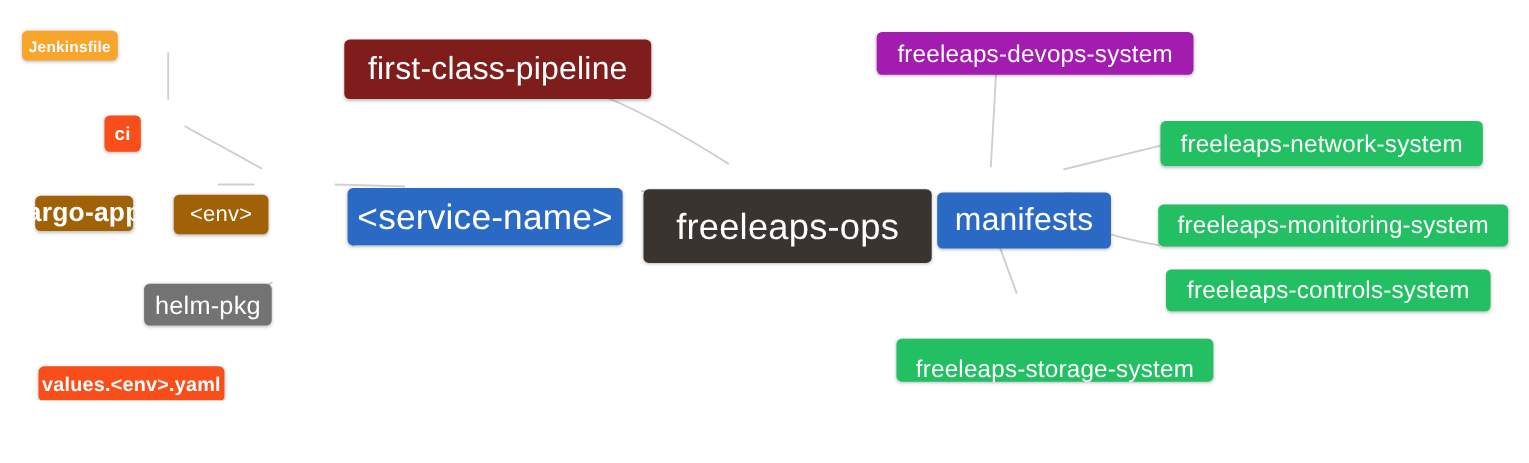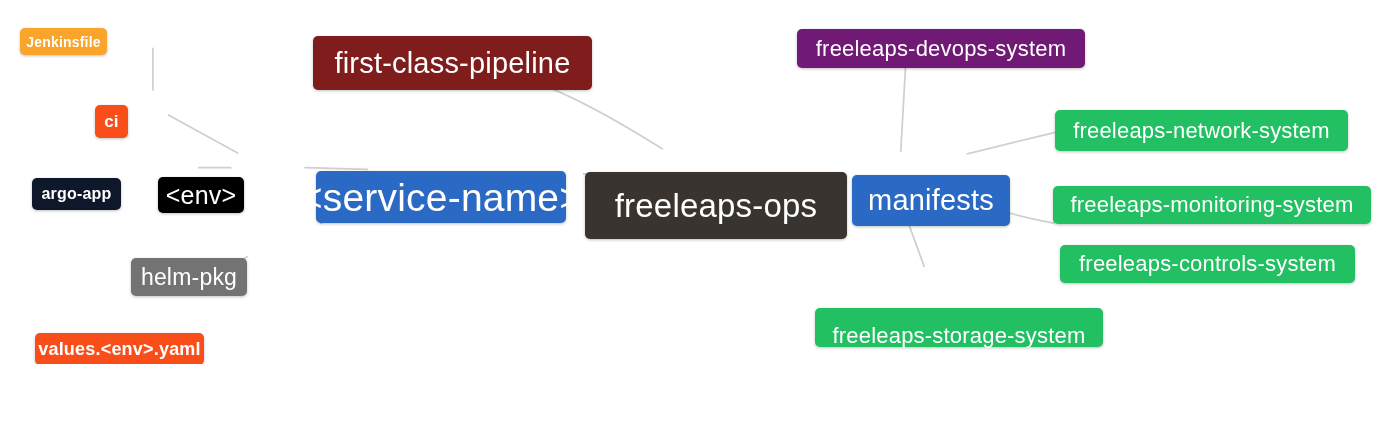--- a/index.html
+++ b/index.html
@@ -60,45 +60,45 @@
       <path d="M 1010 222 Q 1030 244 1110 258" fill="none" stroke="#cfcfcf" stroke-width="2" stroke-linecap="round"></path>
       <path d="M 930 226 Q 945 267 960 308" fill="none" stroke="#cfcfcf" stroke-width="2" stroke-linecap="round"></path>
     </svg>
 
 <div class="node" style="left: 20px; top: 28px; width: 87px; height: 27px; background: rgb(249, 164, 43); color: rgb(255, 255, 255); font-size: 14px; font-weight: 700;">
     <span class="node-label">Jenkinsfile</span>
   </div>
     <div class="node" style="left: 52px; top: 105px; width: 33px; height: 33px; background: rgb(249, 77, 26); color: rgb(255, 255, 255); font-size: 17px; font-weight: 700; margin-left: 43px;">
     <span class="node-label">ci</span>
   </div>
-    <div class="node" style="left: 32px; top: 178px; width: 89px; height: 32px; background: #0f172a; color: rgb(255, 255, 255); font-size: 16px; font-weight: 700;">
+    <div class="node" style="left: 32px; top: 178px; width: 89px; height: 32px; background: #a16207; color: rgb(255, 255, 255); font-size: 24px; font-weight: 700;">
     <span class="node-label">argo-app</span>
   </div>
-    <div class="node" style="left: 158px; top: 177px; width: 86px; height: 36px; background: #000000; color: rgb(255, 255, 255); font-size: 25px; font-weight: 400; text-align: center;">
+    <div class="node" style="left: 158px; top: 177px; width: 86px; height: 36px; background: #a16207; color: rgb(255, 255, 255); font-size: 20px; font-weight: 400; text-align: center;">
     <span class="node-label">&lt;env&gt;</span>
   </div>
     <div class="node" style="left: 131px; top: 258px; width: 116px; height: 38px; background: #737373; color: rgb(255, 255, 255); font-size: 23px; font-weight: 400; text-align: right;">
     <span class="node-label">helm-pkg</span>
   </div>
     <div class="node" style="left: 8px; top: 333px; width: 169px; height: 32px; background: rgb(249, 77, 26); color: rgb(255, 255, 255); font-size: 18px; font-weight: 700; margin-left: 27px;">
     <span class="node-label">values.&lt;env&gt;.yaml</span>
   </div>
     <div class="node" style="left: 313px; top: 36px; width: 279px; height: 54px; background: #7f1d1d; color: rgb(255, 255, 255); font-size: 29px; font-weight: 400;">
     <span class="node-label">first-class-pipeline</span>
   </div>
-    <div class="node" style="left: 316px; top: 171px; width: 250px; height: 52px; background: rgb(43, 106, 196); color: rgb(255, 255, 255); font-size: 39px; font-weight: 400;">
+    <div class="node" style="left: 316px; top: 171px; width: 250px; height: 52px; background: rgb(43, 106, 196); color: rgb(255, 255, 255); font-size: 32px; font-weight: 400;">
     <span class="node-label">&lt;service-name&gt;</span>
   </div>
     <div class="node" style="left: 585px; top: 172px; width: 262px; height: 67px; background: rgb(57, 52, 48); color: rgb(255, 255, 255); font-size: 33px; font-weight: 400;">
     <span class="node-label">freeleaps-ops</span>
   </div>
     <div class="node" style="left: 852px; top: 175px; width: 158px; height: 51px; background: rgb(43, 106, 196); color: rgb(255, 255, 255); font-size: 29px; font-weight: 400;">
     <span class="node-label">manifests</span>
   </div>
-    <div class="node" style="left: 797px; top: 29px; width: 288px; height: 39px; background: #701a75; color: rgb(255, 255, 255); font-size: 22px; font-weight: 400;">
+    <div class="node" style="left: 797px; top: 29px; width: 288px; height: 39px; background: #a21caf; color: rgb(255, 255, 255); font-size: 22px; font-weight: 400;">
     <span class="node-label">freeleaps-devops-system</span>
   </div>
     <div class="node" style="left: 1055px; top: 110px; width: 293px; height: 41px; background: rgb(34, 191, 99); color: rgb(255, 255, 255); font-size: 22px; font-weight: 400;">
     <span class="node-label">freeleaps-network-system</span>
   </div>
     <div class="node" style="left: 1053px; top: 186px; width: 318px; height: 38px; background: rgb(34, 191, 99); color: rgb(255, 255, 255); font-size: 22px; font-weight: 400;">
     <span class="node-label">freeleaps-monitoring-system</span>
   </div>
     <div class="node" style="left: 1060px; top: 245px; width: 295px; height: 38px; background: rgb(34, 191, 99); color: rgb(255, 255, 255); font-size: 22px; font-weight: 400;">
     <span class="node-label">freeleaps-controls-system</span>

